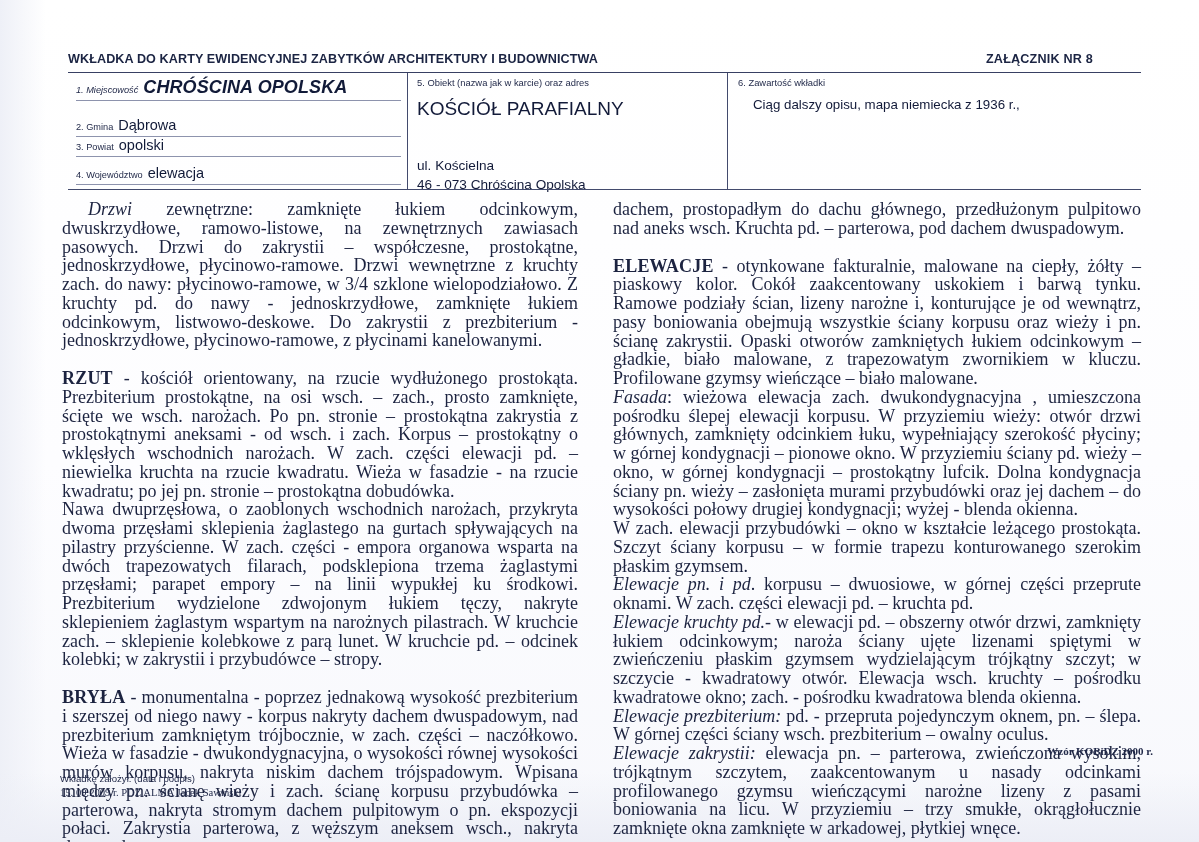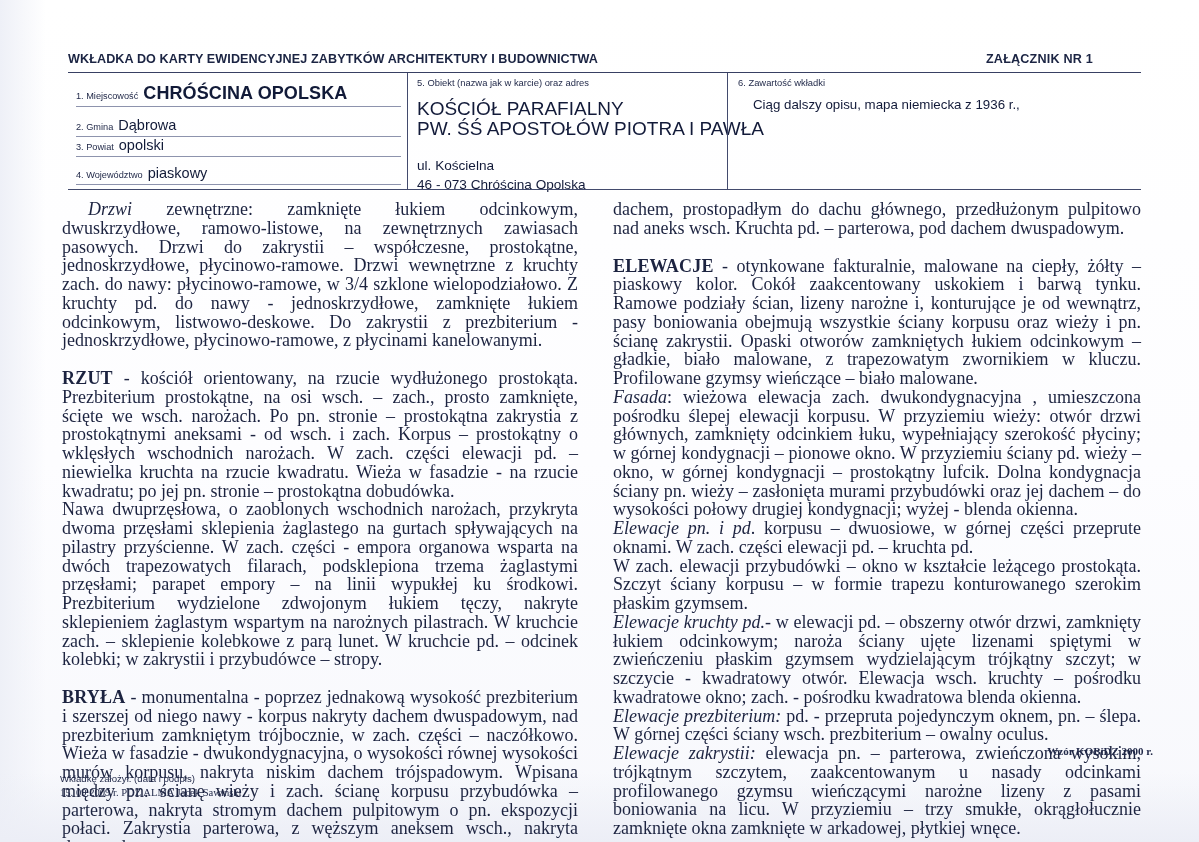--- a/index.html
+++ b/index.html
@@ -268,29 +268,29 @@
 <body>
 
 <div class="paper"></div>
 <div class="scan-shade-left"></div>
 <div class="scan-shade-bottom"></div>
 
 <div class="sheet">
 
   <div class="hdr-titles">
     <div class="hdr-main-title">WKŁADKA DO KARTY EWIDENCYJNEJ ZABYTKÓW ARCHITEKTURY I BUDOWNICTWA</div>
-    <div class="hdr-annex-title">ZAŁĄCZNIK NR 1</div>
+    <div class="hdr-annex-title">ZAŁĄCZNIK NR 8</div>
   </div>
   <div class="hdr-rule"></div>
 
   <div class="hdr-table">
 
     <div class="hdr-col-left">
 
-      <div class="field-row" style="top:8px;">
+      <div class="field-row" style="top:2px;font-style:italic;">
         <div class="fr-content">
           <span class="field-num">1. Miejscowość</span><span class="field-val big">CHRÓŚCINA OPOLSKA</span>
         </div>
         <div class="fr-line"></div>
       </div>
 
       <div class="field-row" style="top:38px;">
         <div class="fr-content">
           <span class="field-num">2. Gmina</span><span class="field-val">Dąbrowa</span>
         </div>
@@ -299,34 +299,33 @@
 
       <div class="field-row" style="top:58px;">
         <div class="fr-content">
           <span class="field-num">3. Powiat</span><span class="field-val">opolski</span>
         </div>
         <div class="fr-line"></div>
       </div>
 
       <div class="field-row" style="top:86px;">
         <div class="fr-content">
-          <span class="field-num">4. Województwo</span><span class="field-val">piaskowy</span>
+          <span class="field-num">4. Województwo</span><span class="field-val">elewacja</span>
         </div>
         <div class="fr-line"></div>
       </div>
 
     </div>
 
     <div class="hdr-vline-1"></div>
 
     <div class="hdr-col-mid">
       <div class="cell-cap obj-cap">5. Obiekt (nazwa jak w karcie) oraz adres</div>
       <div class="obj-name">
         <div>KOŚCIÓŁ PARAFIALNY</div>
-        <div>PW. ŚŚ APOSTOŁÓW PIOTRA I PAWŁA</div>
       </div>
       <div class="obj-addr">
         <div>ul. Kościelna</div>
         <div>46 - 073 Chróścina Opolska</div>
       </div>
     </div>
 
     <div class="hdr-vline-2"></div>
 
     <div class="hdr-col-right">
@@ -354,23 +353,23 @@
     </div>
 
     <div class="col col-right">
 
       <p>dachem, prostopadłym do dachu głównego, przedłużonym pulpitowo nad aneks wsch. Kruchta pd. – parterowa, pod dachem dwuspadowym.</p>
 
       <p class="gap-before"><span class="lbl-bold">ELEWACJE</span><span>  - otynkowane fakturalnie, malowane na ciepły, żółty – piaskowy kolor. Cokół zaakcentowany uskokiem i barwą tynku. Ramowe   podziały ścian, lizeny narożne  i, konturujące je od wewnątrz, pasy boniowania obejmują wszystkie ściany korpusu oraz wieży i pn. ścianę zakrystii. Opaski   otworów zamkniętych łukiem odcinkowym – gładkie, biało malowane, z trapezowatym zwornikiem w kluczu.  Profilowane gzymsy wieńczące – biało malowane.</span></p>
 
       <p><span class="lbl-ital">Fasada</span><span>: wieżowa elewacja zach. dwukondygnacyjna , umieszczona pośrodku ślepej elewacji korpusu. W przyziemiu wieży: otwór drzwi głównych, zamknięty odcinkiem łuku, wypełniający szerokość płyciny; w górnej kondygnacji – pionowe okno. W przyziemiu ściany pd.  wieży – okno,  w górnej kondygnacji – prostokątny lufcik. Dolna kondygnacja ściany pn. wieży – zasłonięta murami przybudówki oraz jej dachem – do wysokości połowy drugiej kondygnacji; wyżej -  blenda okienna.</span></p>
 
+      <p>W zach. elewacji przybudówki – okno w kształcie leżącego prostokąta. Szczyt ściany korpusu – w formie trapezu konturowanego szerokim płaskim gzymsem.</p>
+
       <p><span class="lbl-ital">Elewacje pn. i pd</span><span>. korpusu – dwuosiowe, w górnej części przeprute oknami. W zach. części elewacji pd. – kruchta pd.</span></p>
-
-      <p>W zach. elewacji przybudówki – okno w kształcie leżącego prostokąta. Szczyt ściany korpusu – w formie trapezu konturowanego szerokim płaskim gzymsem.</p>
 
       <p><span class="lbl-ital">Elewacje kruchty pd.-</span><span>  w elewacji pd. – obszerny otwór drzwi, zamknięty łukiem odcinkowym; naroża ściany ujęte lizenami spiętymi w zwieńczeniu płaskim gzymsem wydzielającym  trójkątny szczyt; w szczycie -  kwadratowy otwór. Elewacja wsch. kruchty – pośrodku kwadratowe okno;  zach. - pośrodku kwadratowa blenda okienna.</span></p>
 
       <p><span class="lbl-ital">Elewacje prezbiterium:</span><span> pd. -  przepruta pojedynczym oknem, pn. – ślepa. W górnej części ściany wsch. prezbiterium – owalny oculus.</span></p>
 
       <p><span class="lbl-ital">Elewacje zakrystii:</span><span> elewacja pn. – parterowa, zwieńczona wysokim, trójkątnym szczytem,  zaakcentowanym  u  nasady  odcinkami  profilowanego  gzymsu wieńczącymi narożne lizeny z pasami boniowania na licu. W przyziemiu – trzy smukłe, okrągłołucznie zamknięte okna zamknięte w arkadowej, płytkiej wnęce.</span></p>
 
     </div>
   </div>
 

